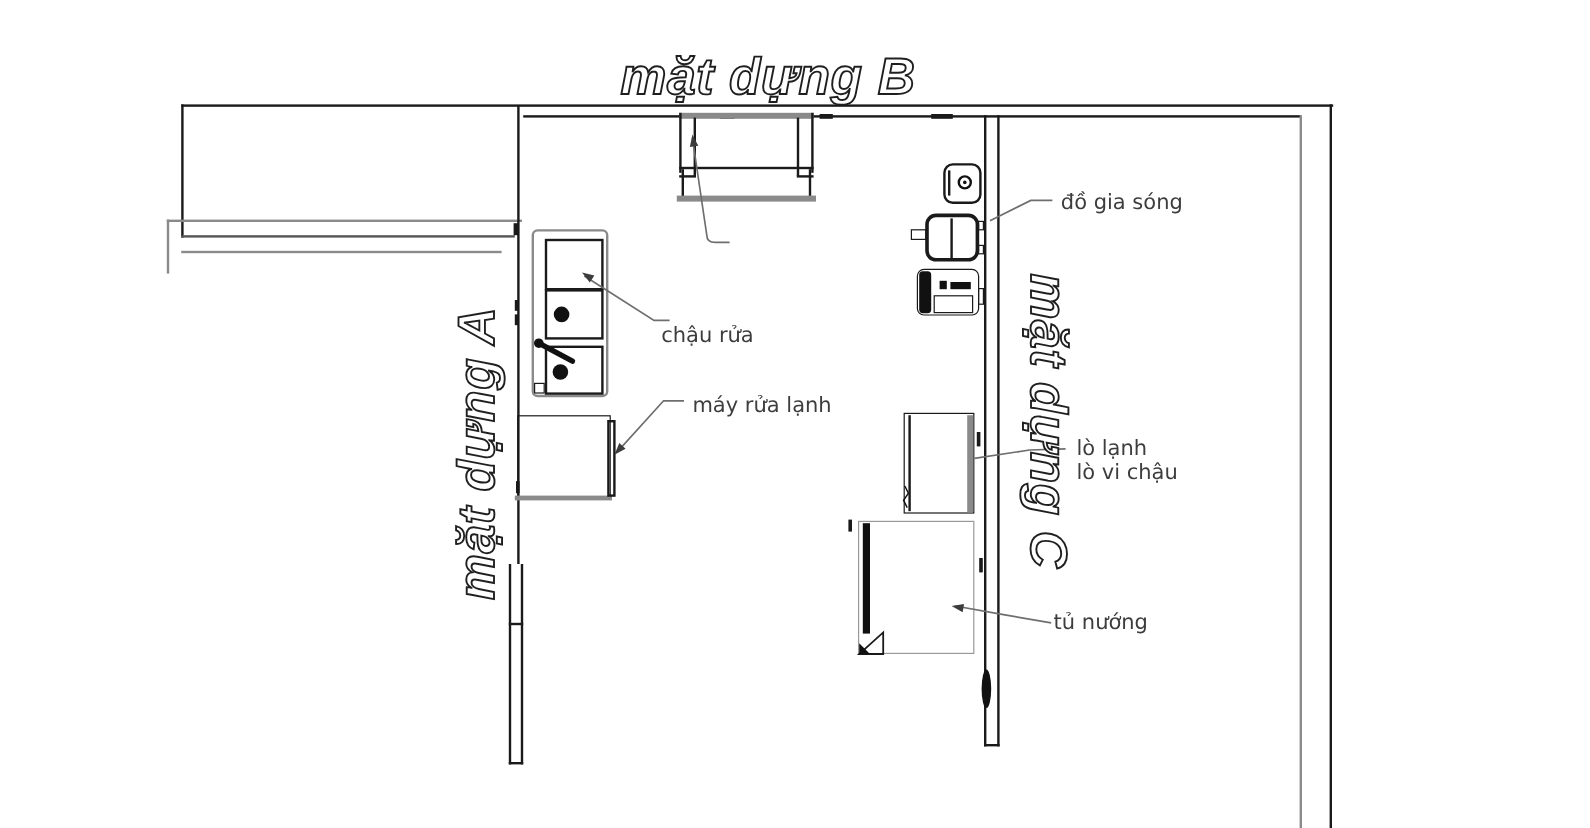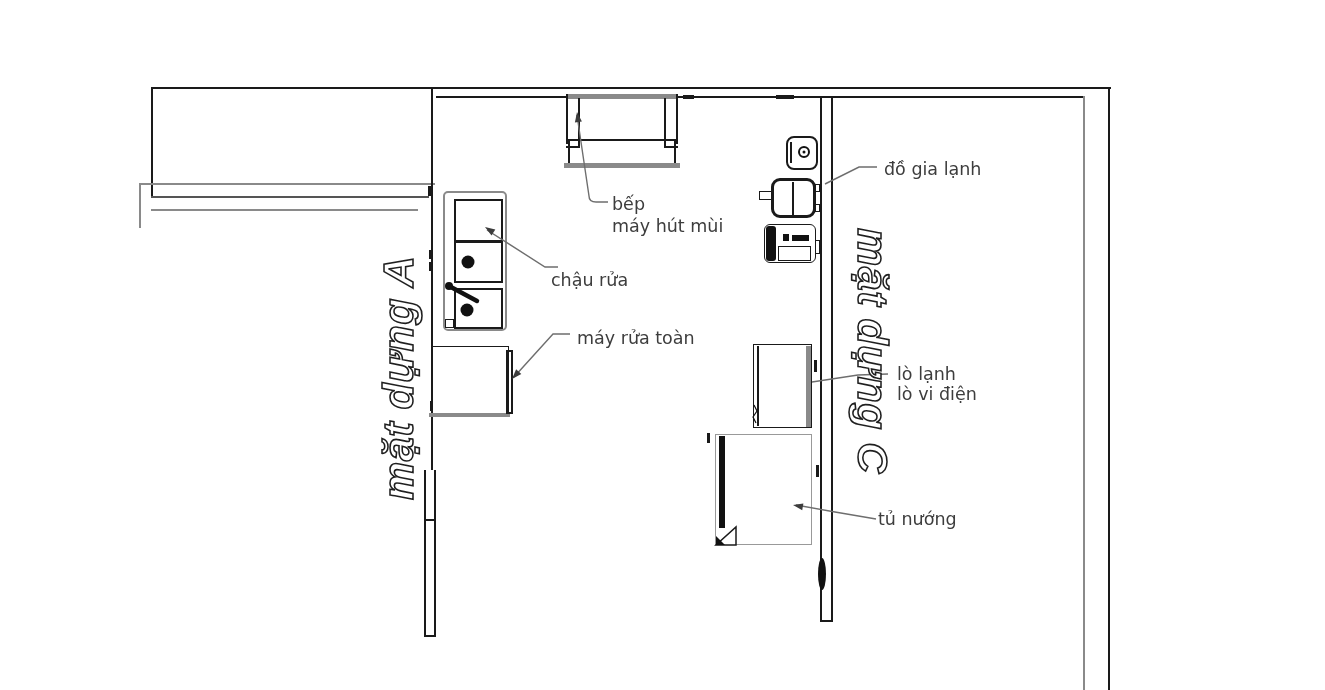--- a/index.html
+++ b/index.html
@@ -127,29 +127,26 @@
     <path d="M877,167 L859,167 L825,184" fill="none" stroke="#6e6e6e" stroke-width="1.4"></path>
     <path d="M888,374 L858,375 L812,382" fill="none" stroke="#6e6e6e" stroke-width="1.4"></path>
     <path d="M876,519 L835,512 L796,505" fill="none" stroke="#6e6e6e" stroke-width="1.4"></path>
 
     <polygon points="577,112 581.9,121.4 574.9,122.4" fill="#3c3c3c"></polygon>
     <polygon points="485,227 495.3,229.6 491.5,235.4" fill="#3c3c3c"></polygon>
     <polygon points="512,379 516.1,369.2 521.3,374" fill="#3c3c3c"></polygon>
     <polygon points="793,505 803.4,503.4 802.2,510.2" fill="#3c3c3c"></polygon>
   </svg>
 
+  <div class="title" style="left:517px;top:40px">mặt dựng B</div>
   <div class="title vertL" style="left:374px;top:500px">mặt dựng A</div>
   <div class="title vertR" style="left:897px;top:228px">mặt dựng C</div>
 
-  <div class="lbl" style="left:612px;top:193px">
-    <span>bếp</span><br>
-    <span>máy hút mùi</span>
-  </div>
   <div class="lbl" style="left:551px;top:269px">chậu rửa</div>
-  <div class="lbl" style="left:577px;top:327px">máy rửa toàn</div>
-  <div class="lbl" style="left:884px;top:158px">đồ gia lạnh</div>
+  <div class="lbl" style="left:577px;top:327px">máy rửa lạnh</div>
+  <div class="lbl" style="left:884px;top:158px">đồ gia sóng</div>
   <div class="lbl" style="left:897px;top:364px;line-height:20px">
     <span>lò lạnh</span><br>
-    <span>lò vi điện</span>
+    <span>lò vi chậu</span>
   </div>
   <div class="lbl" style="left:878px;top:508px">tủ nướng</div>
 
 </div>
 
 </body></html>

